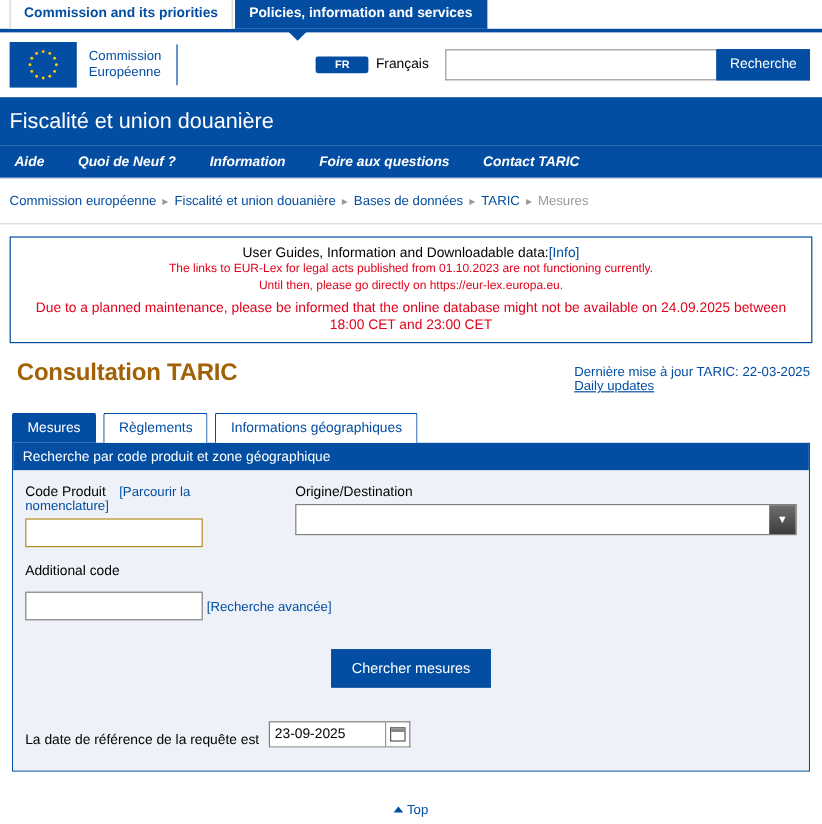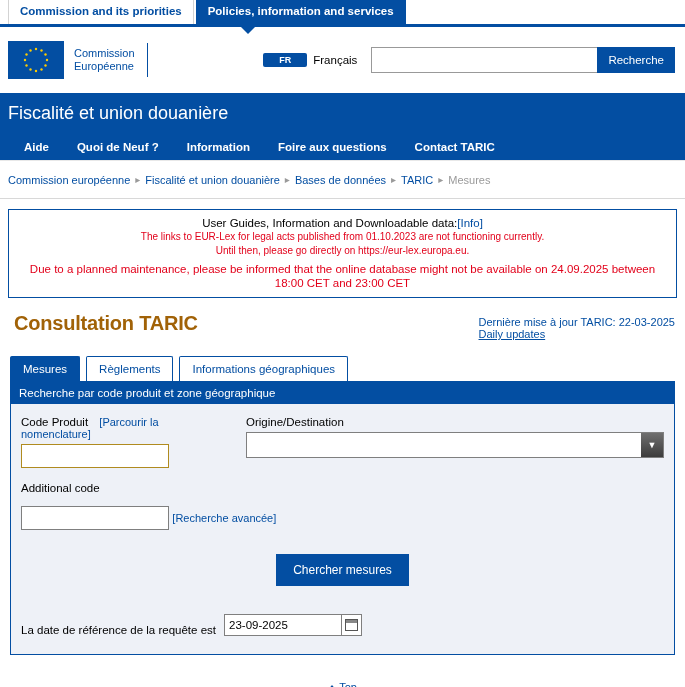--- a/index.html
+++ b/index.html
@@ -44,21 +44,21 @@
     left: 240px;
     bottom: -10px;
     width: 0; height: 0;
     border-left: 8px solid transparent;
     border-right: 8px solid transparent;
     border-top: 8px solid #034ea2;
   }
 
   
   .ec-header {
-    height: 66px;
+    height: 54px;
     background: #ffffff;
     display: flex;
     align-items: center;
     padding: 0 10px 0 8px;
     border-bottom: 1px solid #ffffff;
   }
   .ec-logo { display: flex; align-items: center; }
   .flag {
     width: 56px; height: 38px;
     background: #034ea2;
@@ -129,23 +129,24 @@
     padding-left: 8px;
   }
   .site-title { font-size: 18px; font-weight: normal; }
 
   .nav-bar {
     background: #034ea2;
     color: #ffffff;
     height: 28px;
     display: flex;
     align-items: center;
-    padding-left: 24px;
+    padding-left: 12px;
     gap: 28px;
     border-bottom: 1px solid #e8e8e8;
+    font-style: italic;
   }
   .nav-item {
     font-size: 11.5px;
     font-weight: bold;
     color: #ffffff;
     text-decoration: none;
     cursor: pointer;
   }
 
   
@@ -298,21 +299,21 @@
     cursor: pointer;
   }
   .date-row {
     display: flex;
     align-items: flex-end;
     margin-top: 28px;
     font-size: 11.5px;
   }
   .date-input {
     margin-left: 8px;
-    width: 118px;
+    width: 98px;
     height: 22px;
     border: 1px solid #7f7f7f;
     background: #ffffff;
     font-size: 11.5px;
     padding: 0 4px;
     outline: none;
   }
   .cal-icon {
     width: 20px; height: 22px;
     border: 1px solid #7f7f7f;

